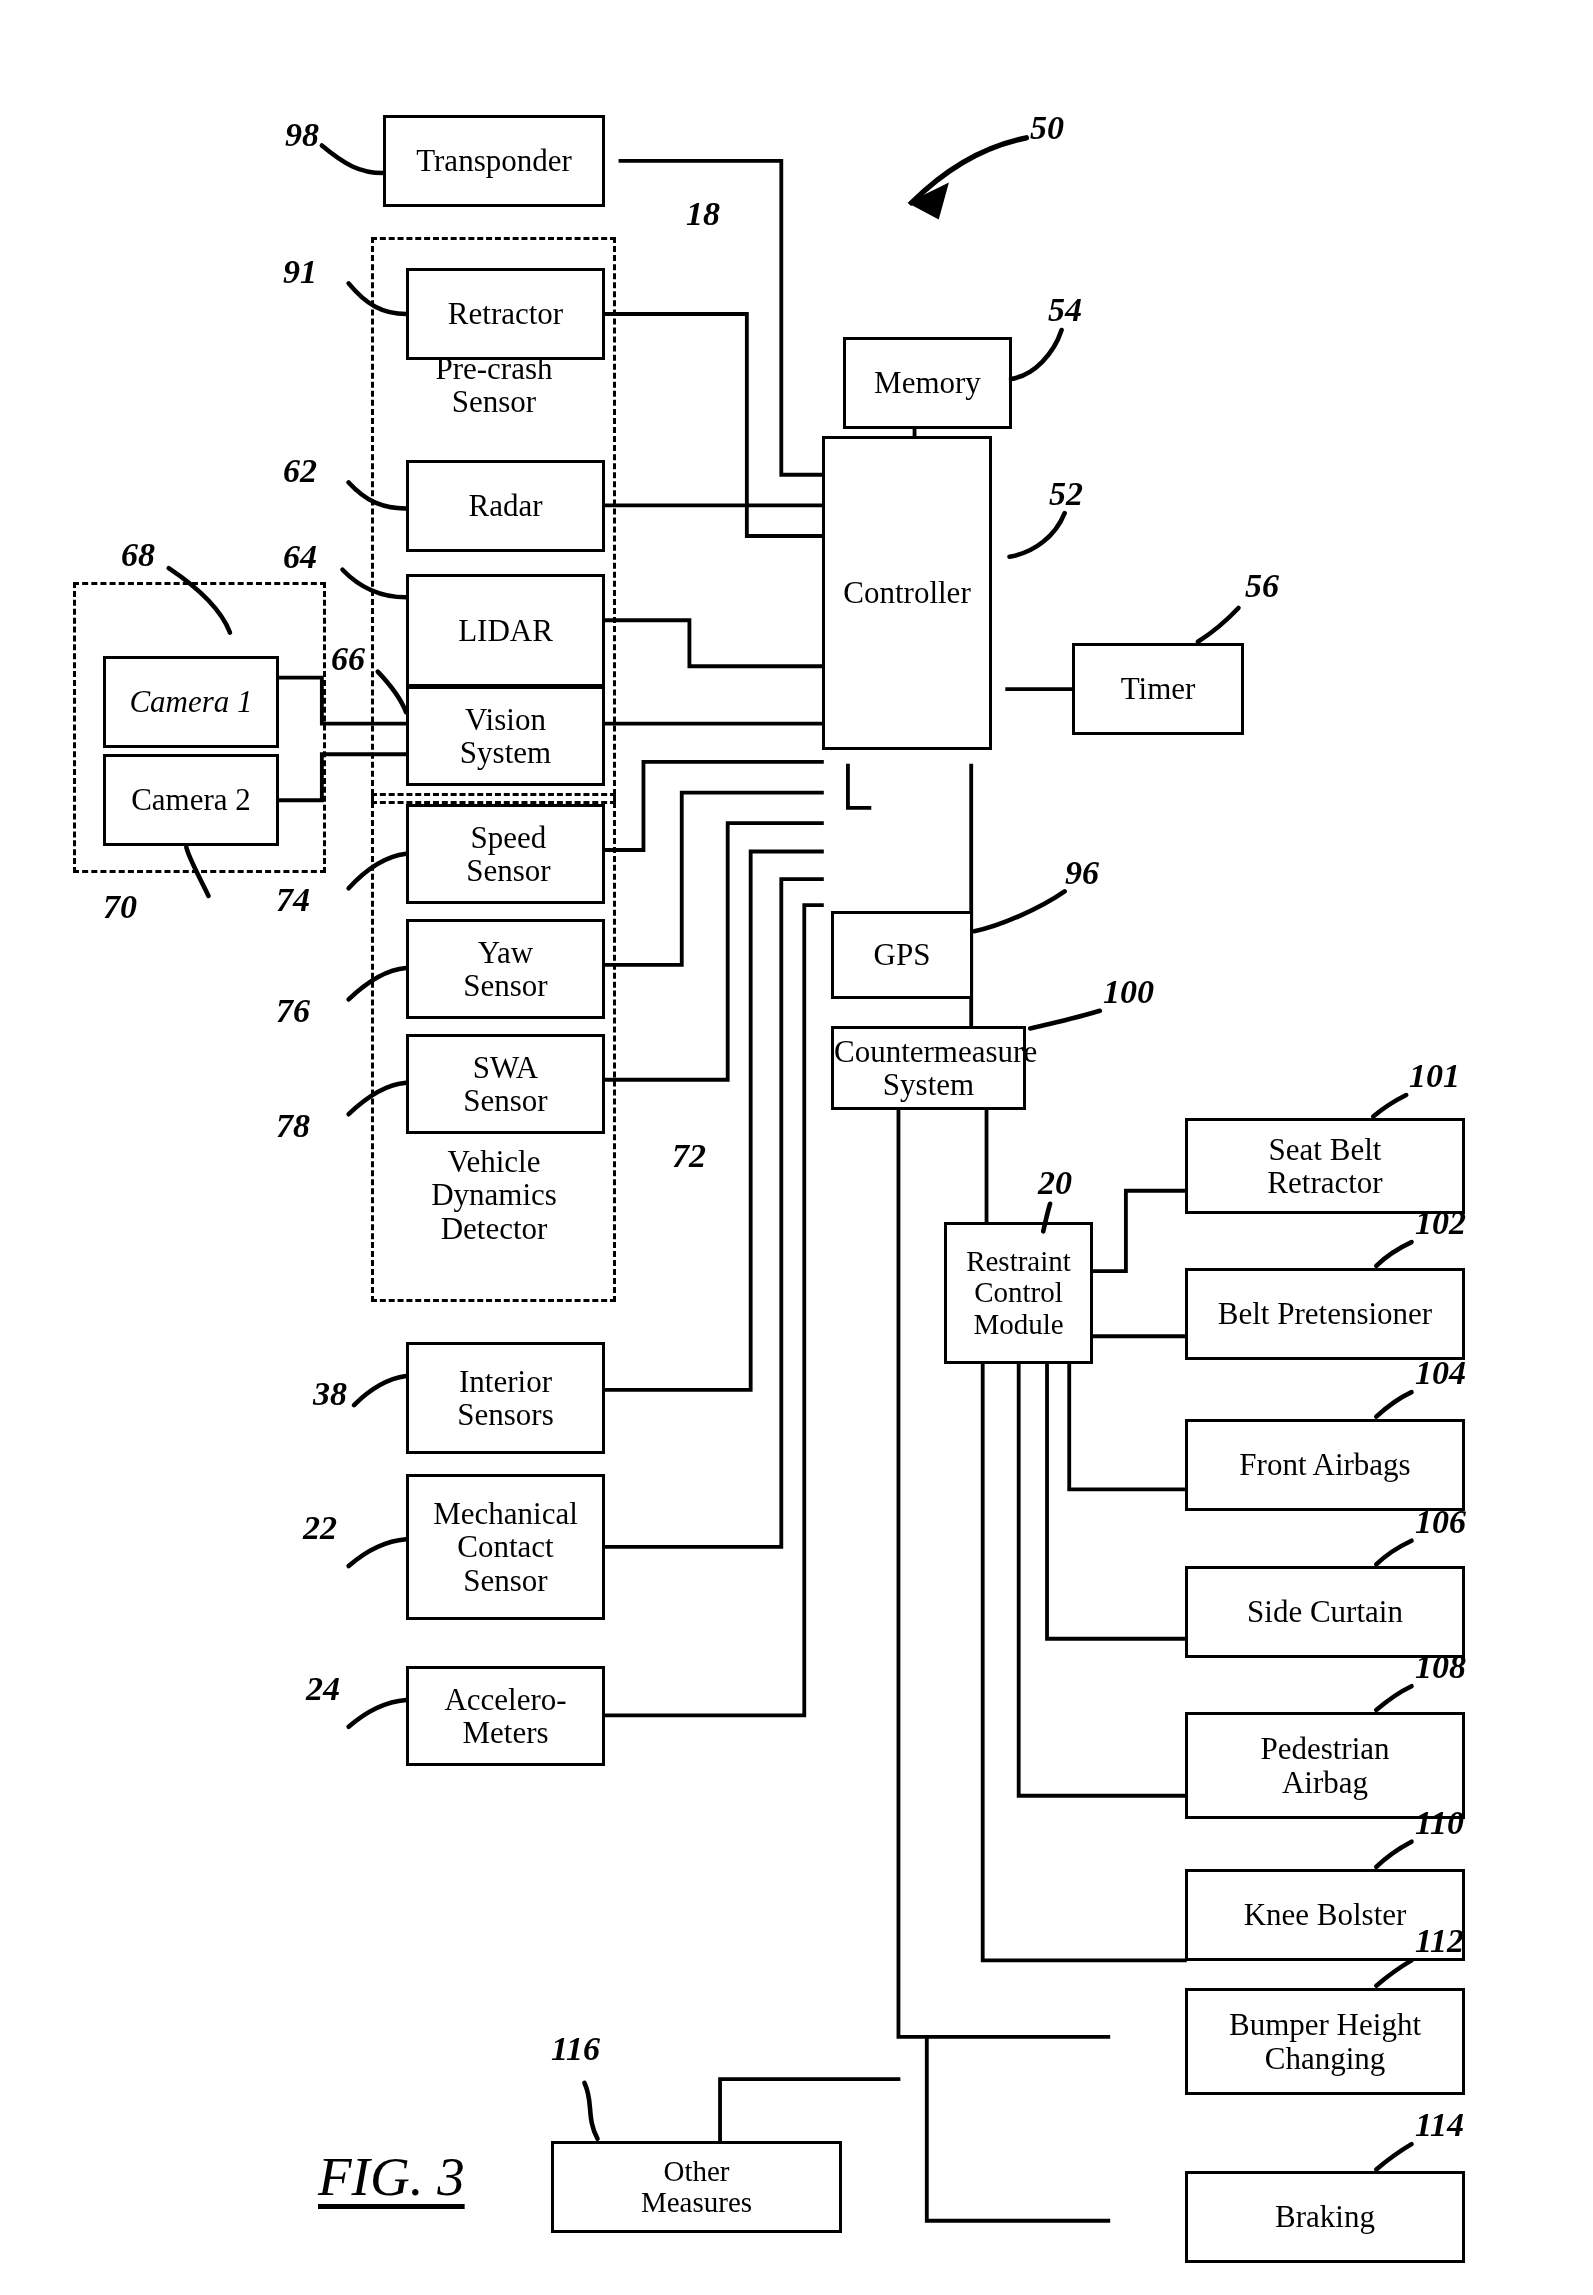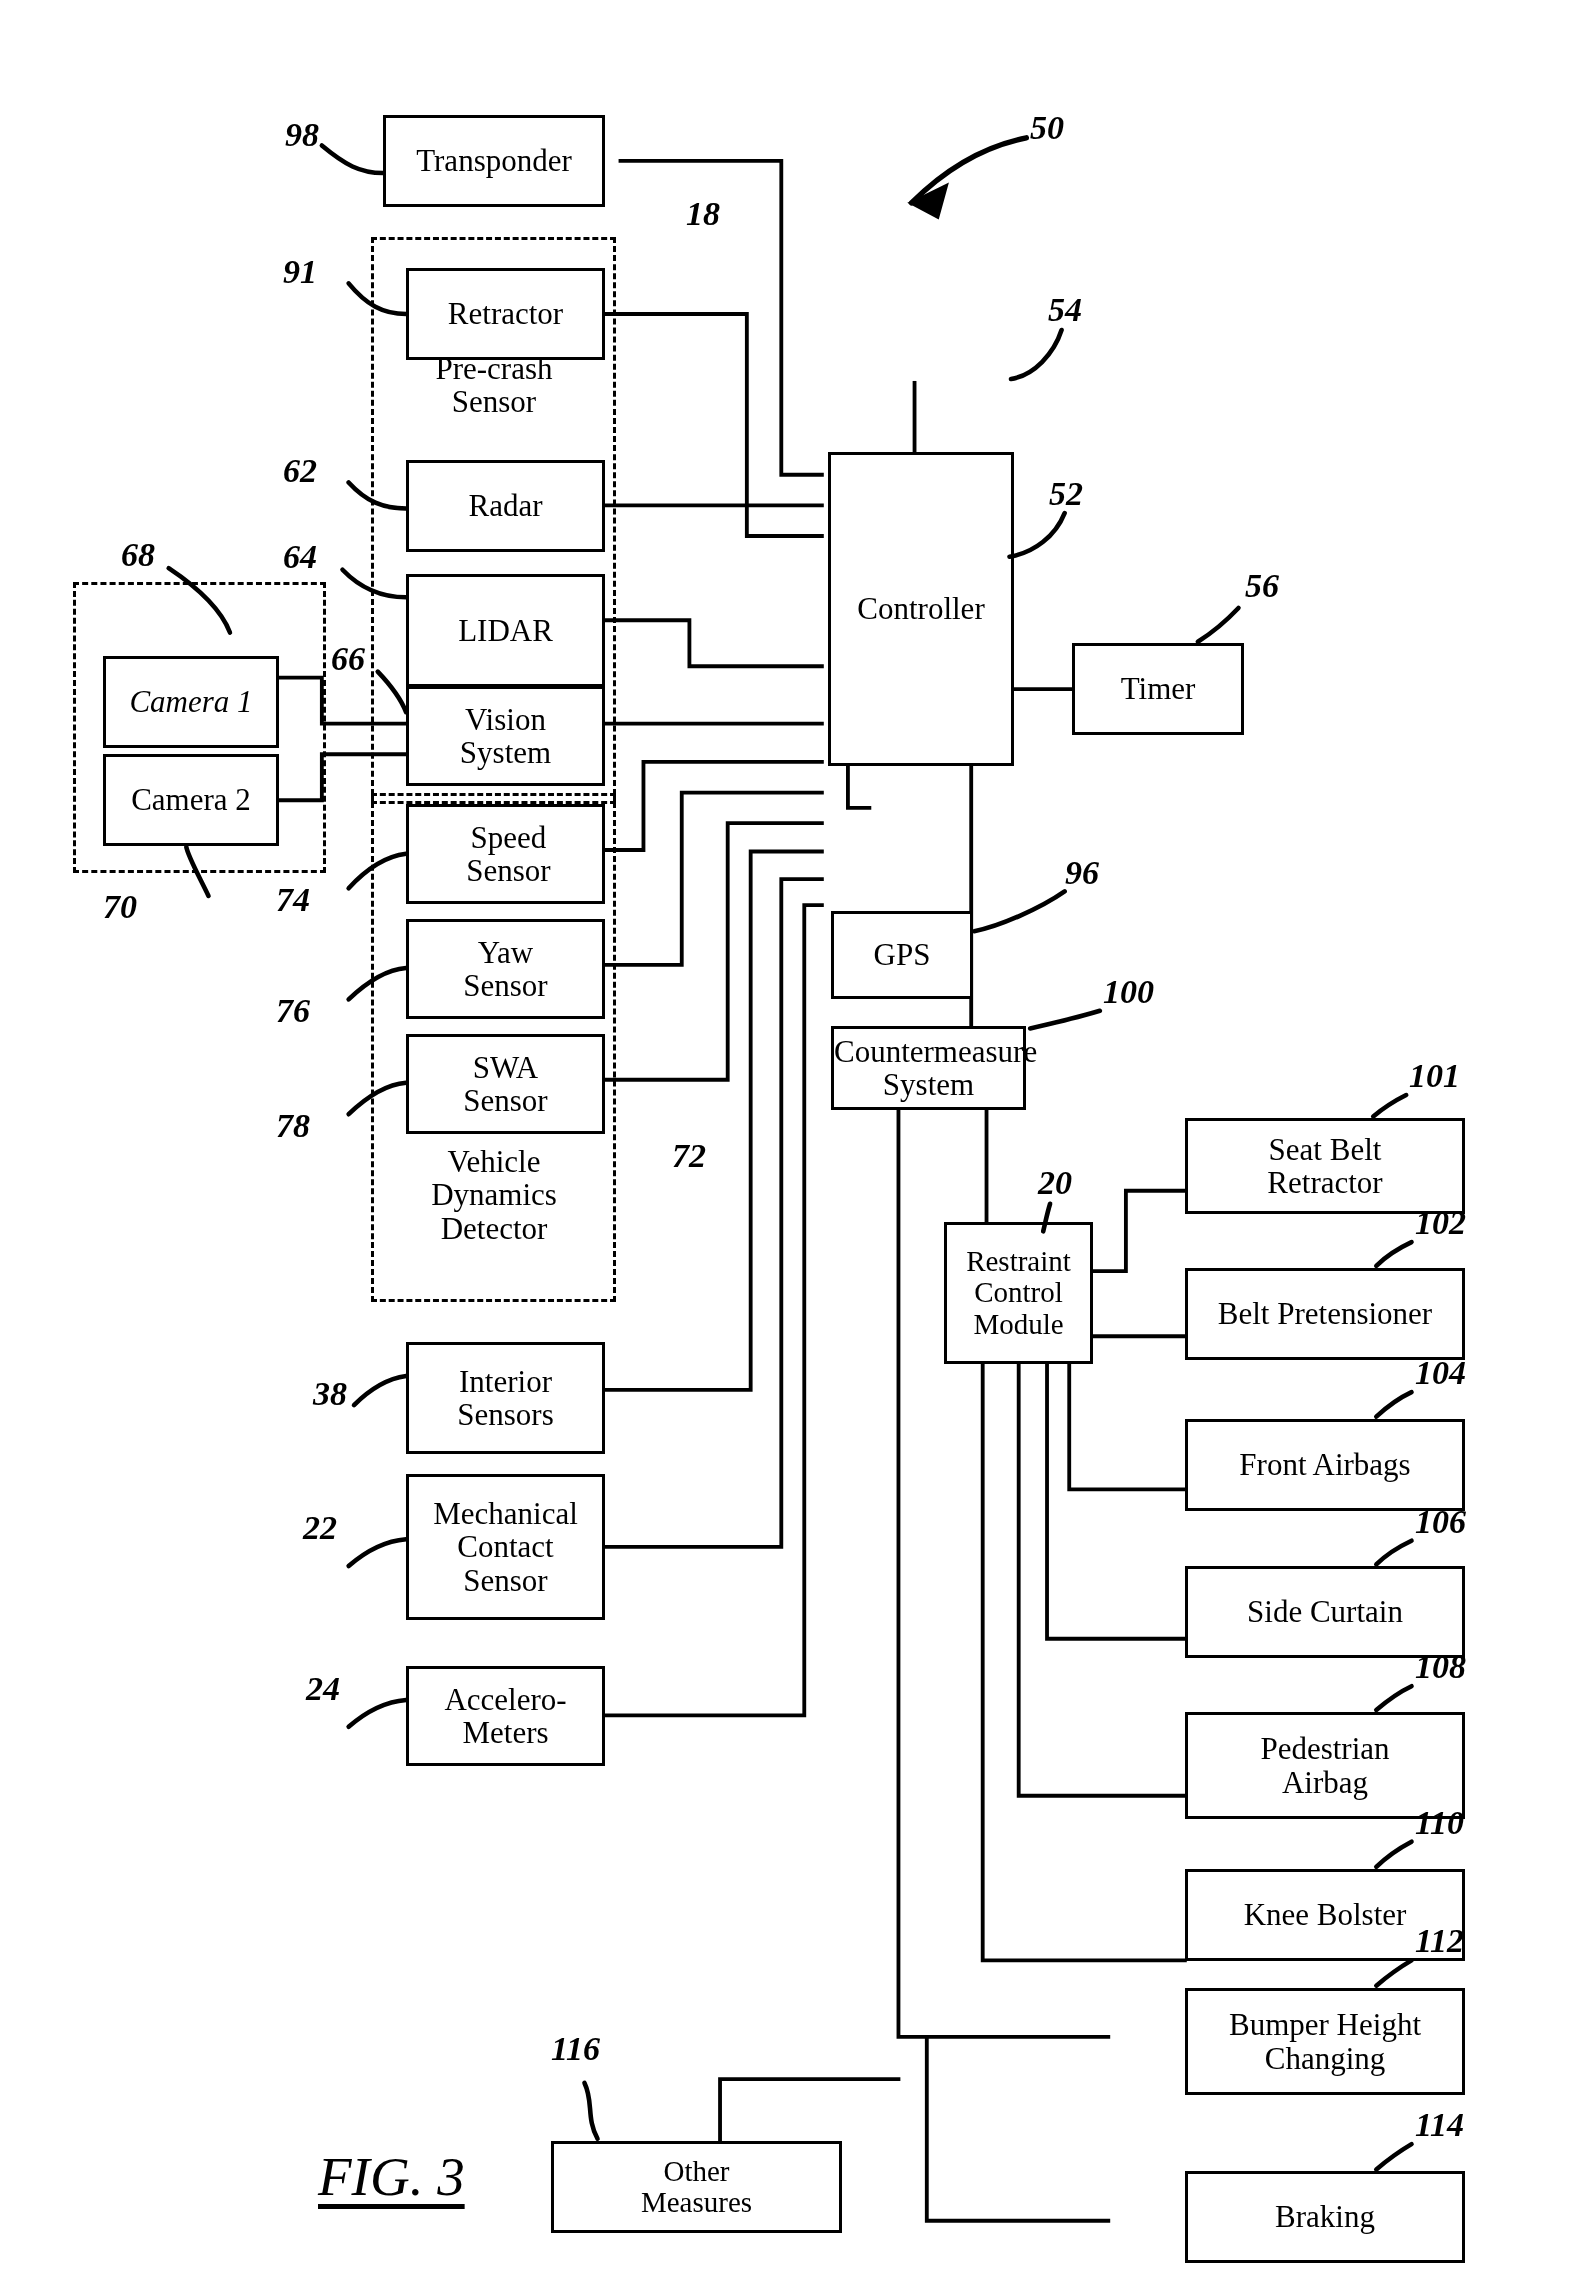--- a/index.html
+++ b/index.html
@@ -204,22 +204,25 @@
   </div>
 
   <div class="box" style="left:406px; top:1474px; width:199px; height:146px;">
     <span>Mechanical<br>Contact<br>Sensor</span>
   </div>
 
   <div class="box" style="left:406px; top:1666px; width:199px; height:100px;">
     <span>Accelero-<br>Meters</span>
   </div>
 
-
-  <div class="box" style="left:822px; top:452px; width:186px; height:314px;margin-left:6px;">
+  <div class="box" style="left:843px; top:337px; width:169px; height:92px;">
+    <span>Memory</span>
+  </div>
+
+  <div class="box" style="left:822px; top:436px; width:170px; height:314px;">
     <span>Controller</span>
   </div>
 
   <div class="box" style="left:1072px; top:643px; width:172px; height:92px;">
     <span>Timer</span>
   </div>
 
   <div class="box" style="left:831px; top:911px; width:142px; height:88px;">
     <span>GPS</span>
   </div>

